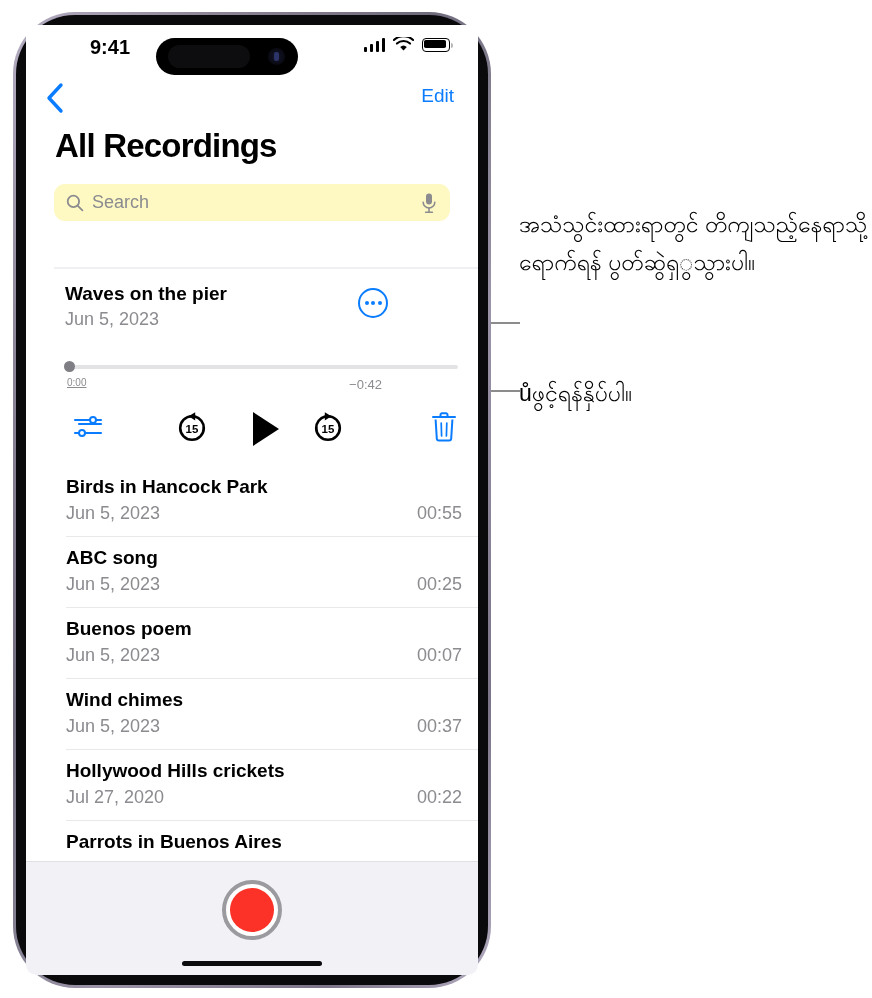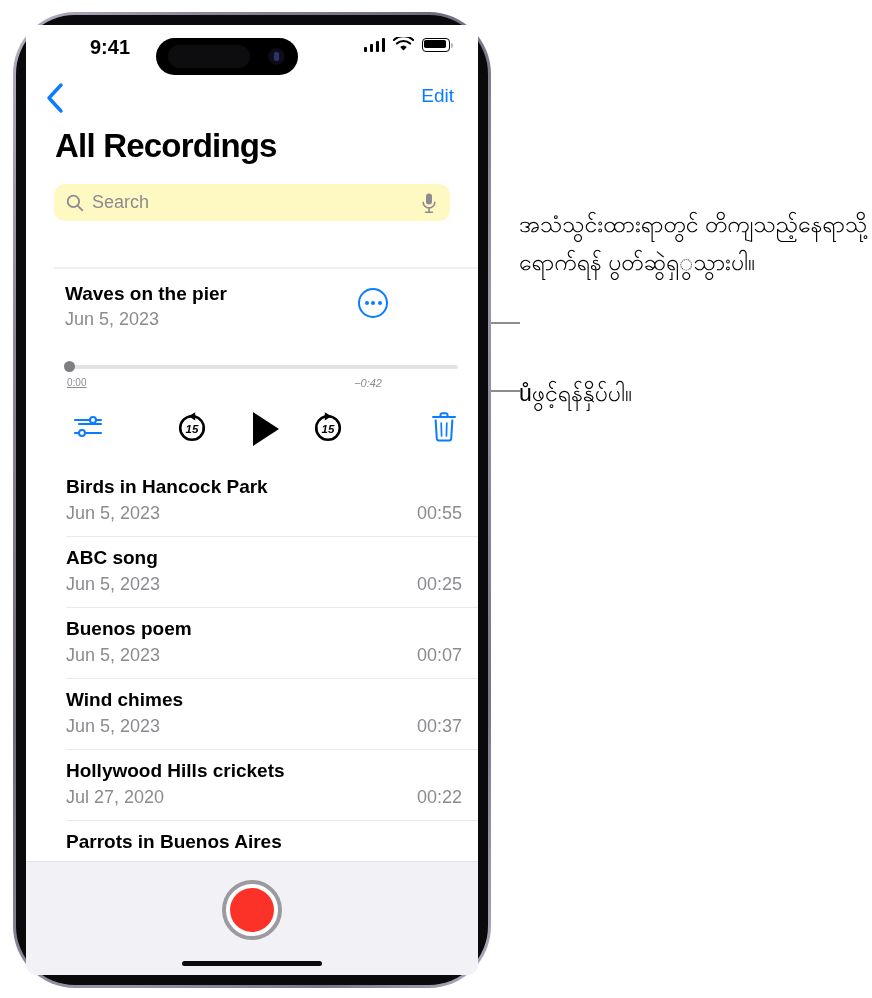--- a/index.html
+++ b/index.html
@@ -240,27 +240,26 @@
   #time-elapsed {
     position: absolute;
     left: 30px; top: 108px;
     font-size: 10px;
     color: #8b8b90;
     text-decoration: underline;
   }
   #time-remaining {
     position: absolute;
     right: 28px; top: 108px;
-    font-size: 11px;
+    font-size: 13px;
     color: #8b8b90;
-    font-style: italic;
-  }
-
-  
-  #controls { position:absolute; left:0; top:138px; width:452px; height: 48px; font-style: italic; }
+  }
+
+  
+  #controls { position:absolute; left:0; top:138px; width:452px; height: 48px; }
   .ctrl { position:absolute; cursor:pointer; }
   #enhance-button { left: 36px;  top: 8px; }
   #back15-button  { left: 138px; top: 4px; }
   #play-button    { left: 212px; top: 3px; }
   #fwd15-button   { left: 274px; top: 4px; }
   #delete-button  { left: 394px; top: 4px; }
 
   
   #recordings-list {
     position: absolute;

